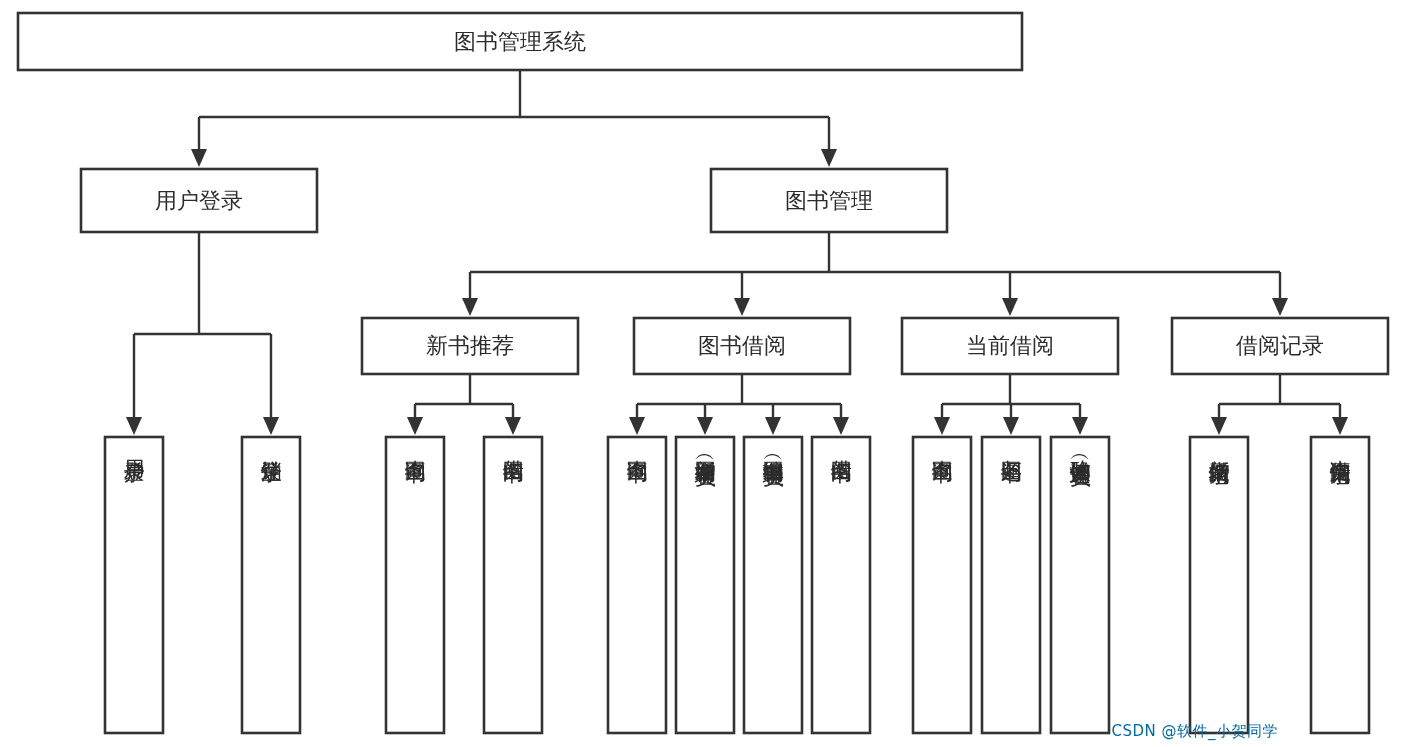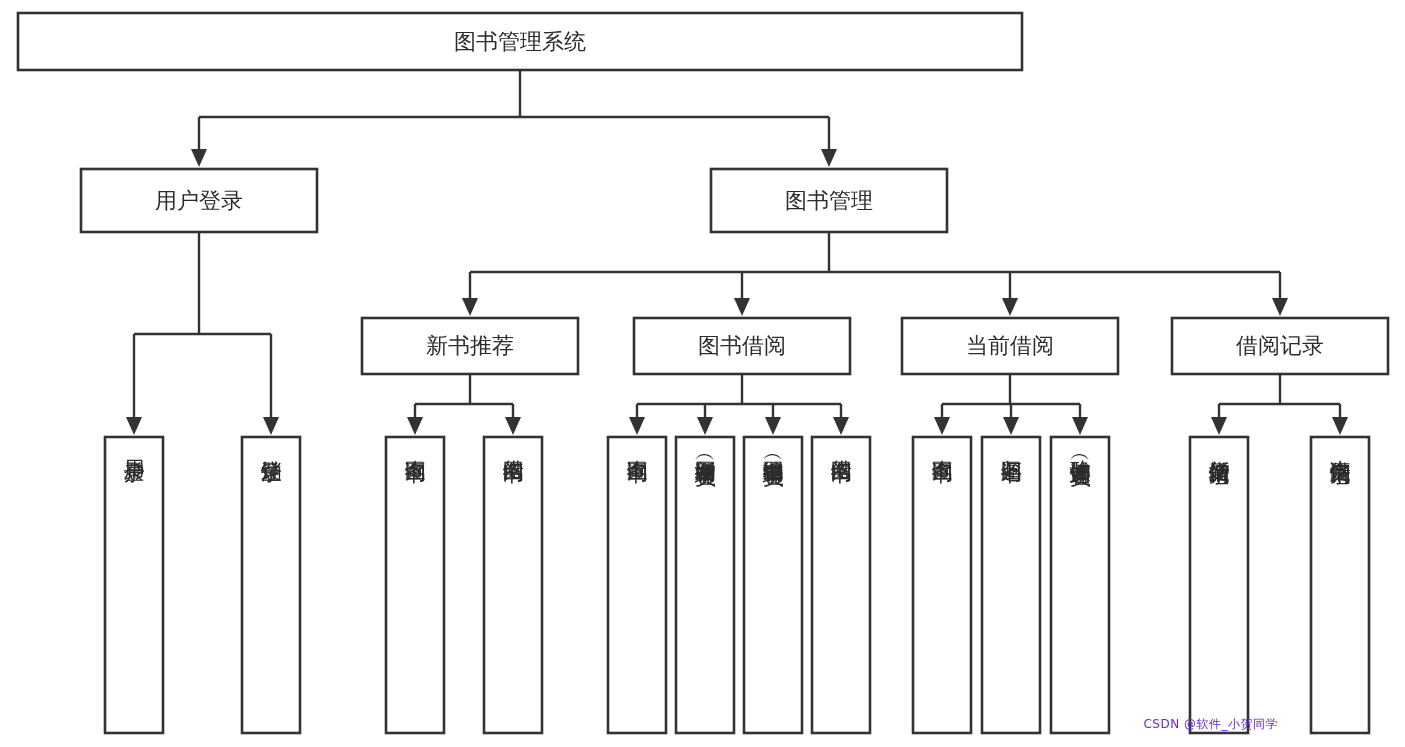--- a/index.html
+++ b/index.html
@@ -60,24 +60,24 @@
     letter-spacing: 1px;
     display: flex;
     align-items: center;
     justify-content: flex-start;
     white-space: nowrap;
     pointer-events: none;
   }
   .watermark {
     position: absolute;
     right: 8px;
-    bottom: 14px;
-    font-family: "DejaVu Sans", "Liberation Sans", sans-serif;
-    font-size: 12px;
-    color: #6d28d9;
+    bottom: 6px;
+    font-family: "DejaVu Sans", "Liberation Sans", sans-serif;
+    font-size: 15px;
+    color: #0369a1;
     white-space: nowrap;
     letter-spacing: 0.5px;
   }
 </style>
 </head>
 <body>
 
 <div id="diagram-root">
   <svg class="diagram-canvas" viewBox="0 0 1405 747">
     <g id="connector-layer">

